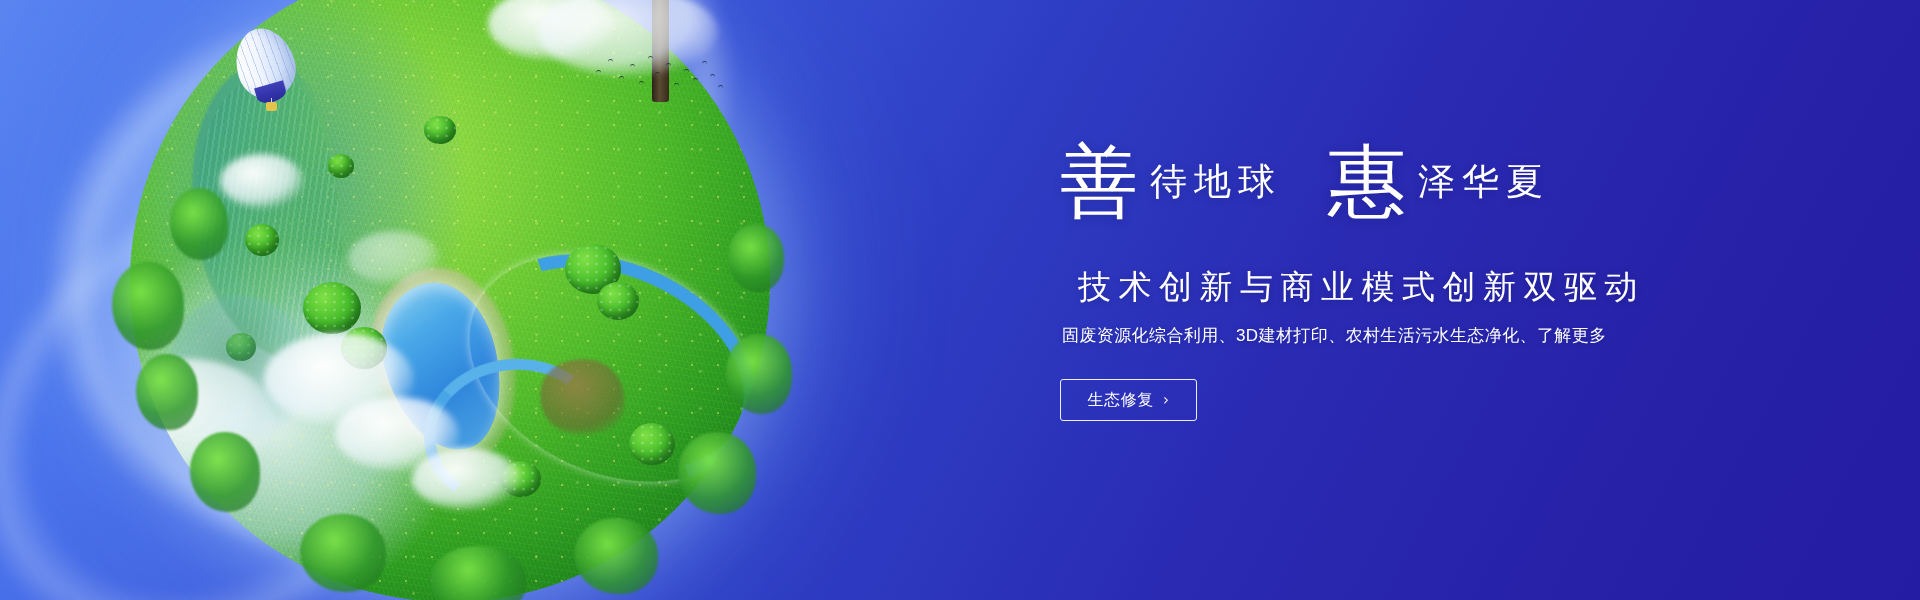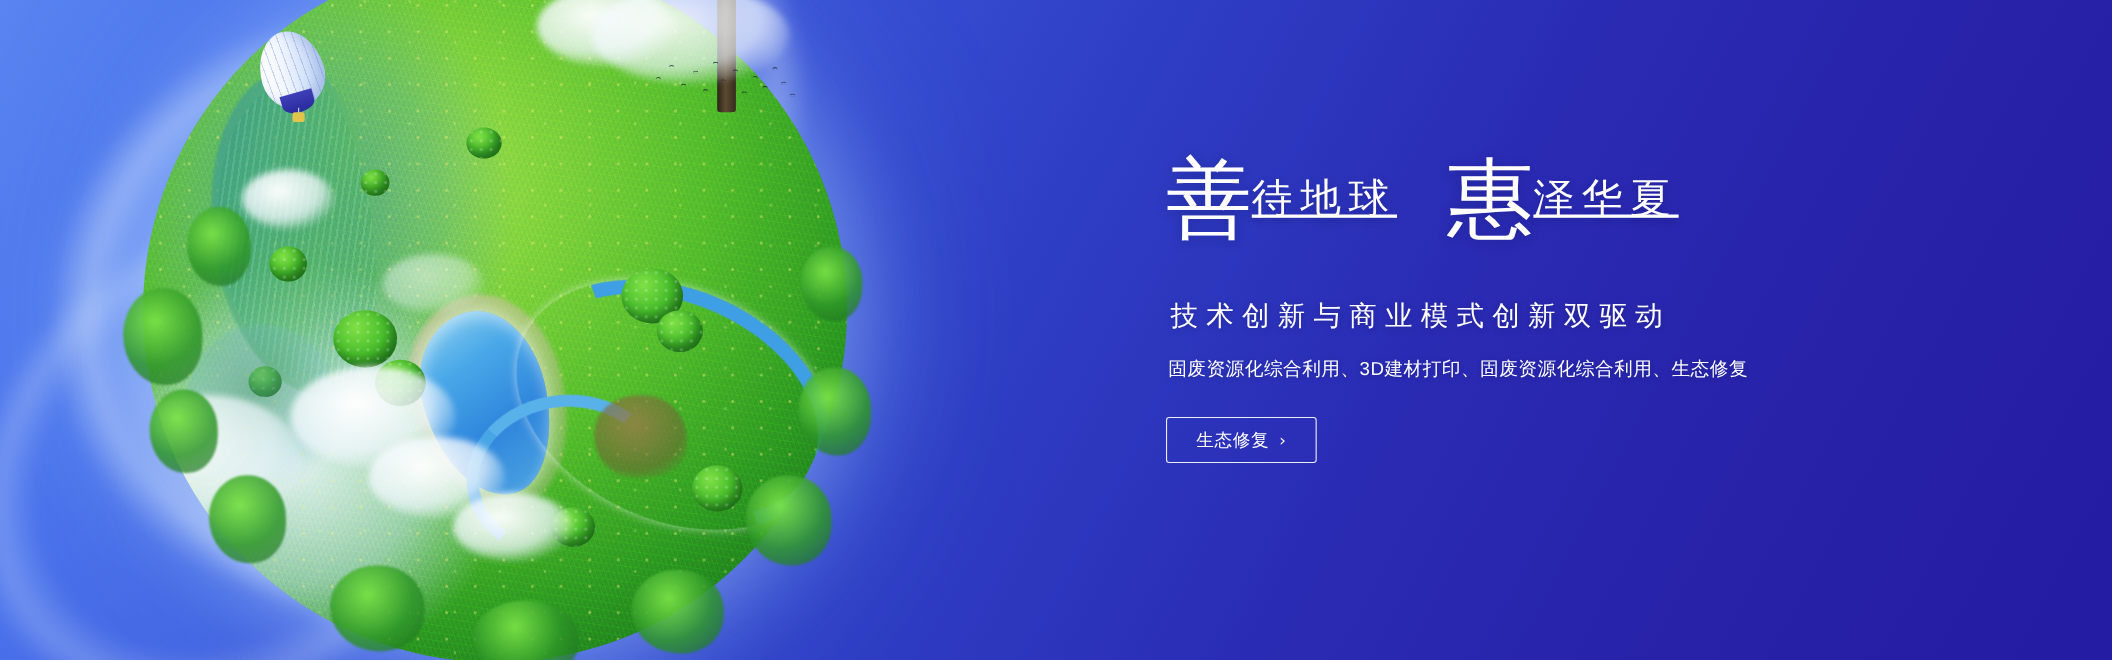--- a/index.html
+++ b/index.html
@@ -253,31 +253,30 @@
     font-family:"DejaVu Serif","Liberation Serif",serif;
     font-size:78px;line-height:78px;font-weight:400;
     letter-spacing:0;
     vertical-align:-14px;
     text-shadow:0 2px 10px rgba(12,20,80,.30);
   }
   .hl-small{
     font-family:"DejaVu Serif","Liberation Serif",serif;
     font-size:37px;line-height:37px;font-weight:400;
     letter-spacing:7px;
-    margin-left:0;
+    margin-left:12px;
     vertical-align:0px;
     text-shadow:0 2px 8px rgba(12,20,80,.28);
-    text-decoration:underline;
   }
   .hl-gap{display:inline-block;width:46px;}
 
   .subtitle{
-    position:absolute;left:4px;top:272px;width:660px;
+    position:absolute;left:18px;top:272px;width:660px;
     color:#ffffff;
-    font-size:25px;line-height:30px;font-weight:400;
+    font-size:33px;line-height:30px;font-weight:400;
     letter-spacing:7.5px;white-space:nowrap;
     text-shadow:0 1px 6px rgba(12,20,80,.30);
   }
 
   .desc{
     position:absolute;left:2px;top:324px;width:700px;
     color:#ffffff;
     font-size:17px;line-height:24px;font-weight:400;
     letter-spacing:.4px;white-space:nowrap;
     text-shadow:0 1px 5px rgba(12,20,80,.28);
@@ -394,21 +393,21 @@
   </div>
 
   <div class="content">
 
     <div class="headline">
       <span class="hl-big">善</span><span class="hl-small">待地球</span><span class="hl-gap"></span><span class="hl-big">惠</span><span class="hl-small">泽华夏</span>
     </div>
 
     <div class="subtitle">技术创新与商业模式创新双驱动</div>
 
-    <div class="desc">固废资源化综合利用、3D建材打印、固废资源化综合利用、生态修复</div>
+    <div class="desc">固废资源化综合利用、3D建材打印、农村生活污水生态净化、了解更多</div>
 
     <button class="cta">
       <span>生态修复</span>
       <span class="chev">›</span>
     </button>
 
   </div>
 
 </div>
 

